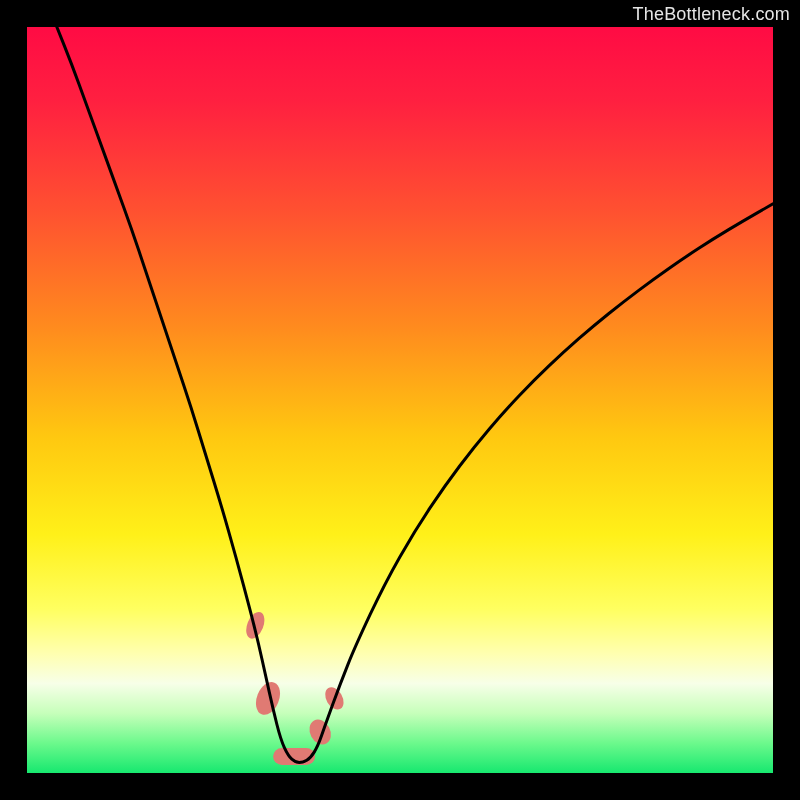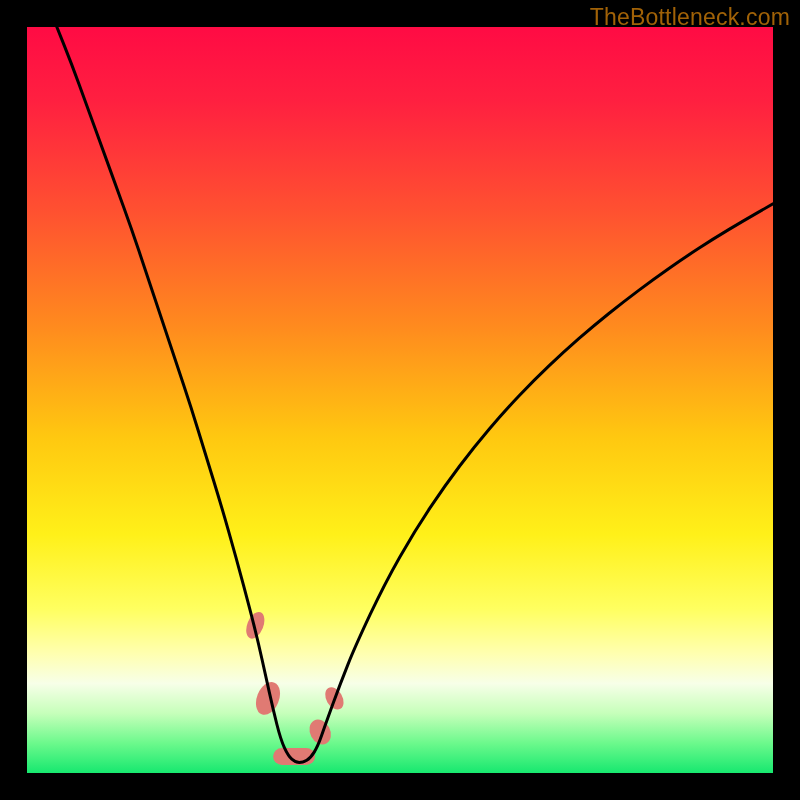--- a/index.html
+++ b/index.html
@@ -21,22 +21,22 @@
     left: 27px;
     top: 27px;
     width: 746px;
     height: 746px;
     overflow: hidden;
   }
   .watermark {
     position: absolute;
     top: 4px;
     right: 10px;
-    color: #a16207;
-    font-size: 23px;
+    color: #e5e5e5;
+    font-size: 18px;
     font-weight: 500;
     letter-spacing: 0.2px;
   }
   svg {
     display: block;
   }
 </style>
 </head>
 <body>
 

